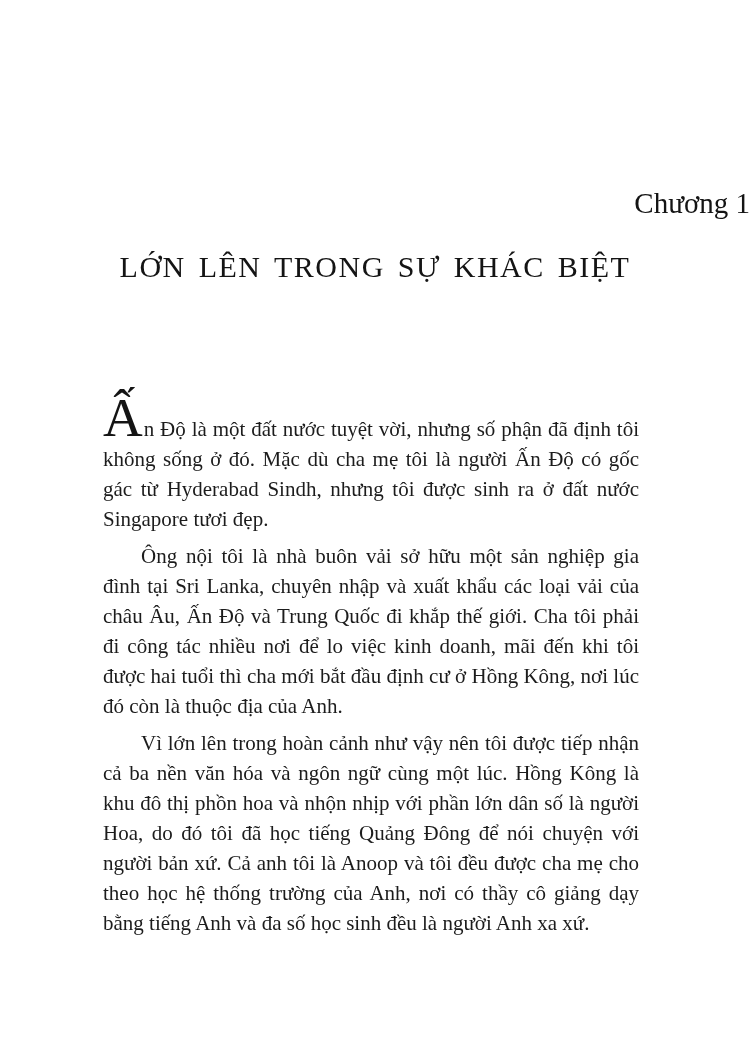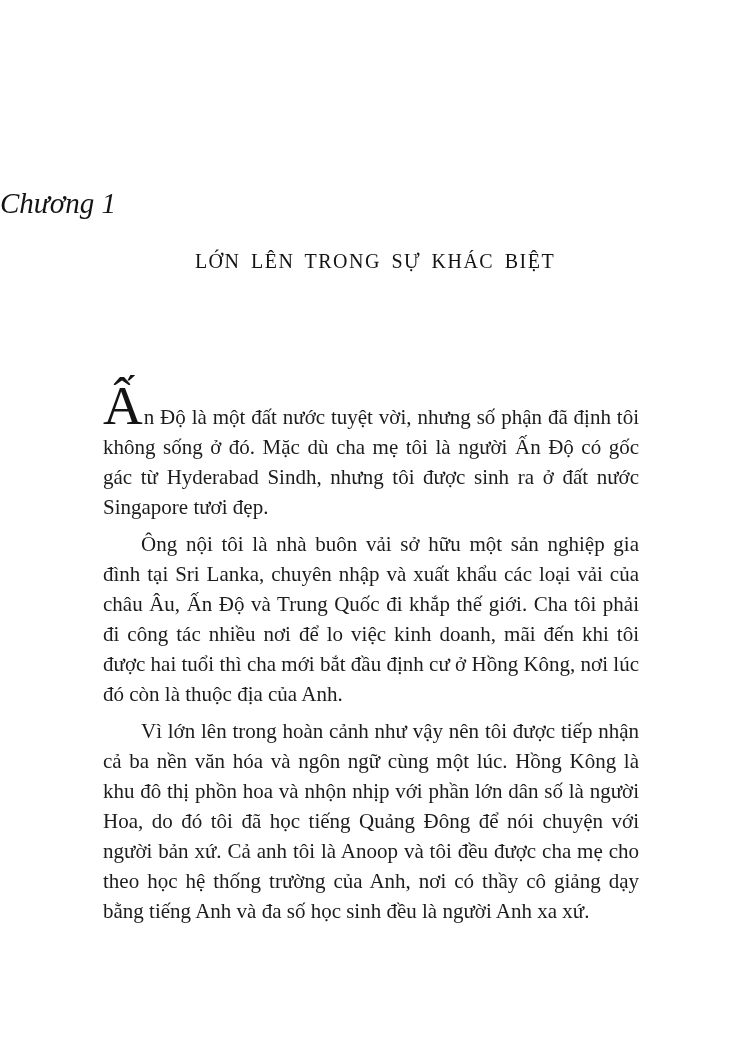--- a/index.html
+++ b/index.html
@@ -12,30 +12,29 @@
     width: 750px;
     height: 1060px;
     background: #ffffff;
     box-sizing: border-box;
     font-family: "Liberation Serif", "DejaVu Serif", serif;
     color: #1c1c1c;
     overflow: hidden;
   }
   .chapter-label {
     padding-top: 186px;
-    text-align: left;
-    font-style: italic;
+    text-align: right;
     font-size: 29px;
     line-height: 1.2;
     color: #141414;
   }
   .chapter-title {
     margin: 28px 0 0 0;
     text-align: center;
-    font-size: 20px;
+    font-size: 30px;
     font-weight: normal;
     letter-spacing: 1.5px;
     word-spacing: 4px;
     line-height: 1.2;
     color: #141414;
   }
   .body-text {
     margin: 118px 103px 0 103px;
     font-size: 21px;
     line-height: 30px;

